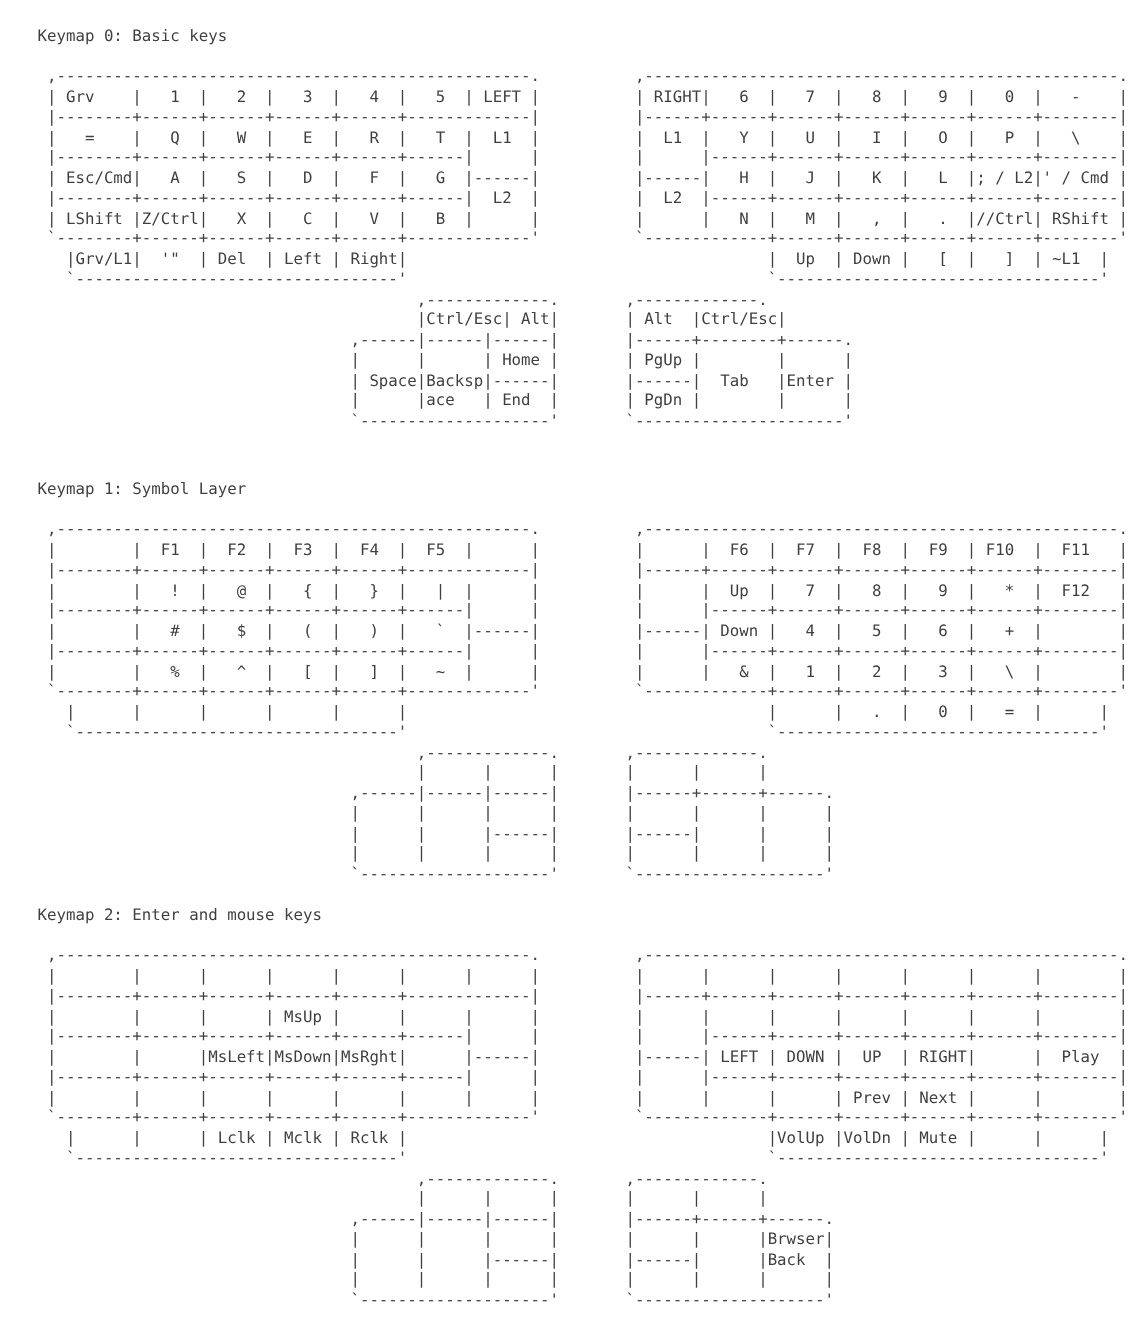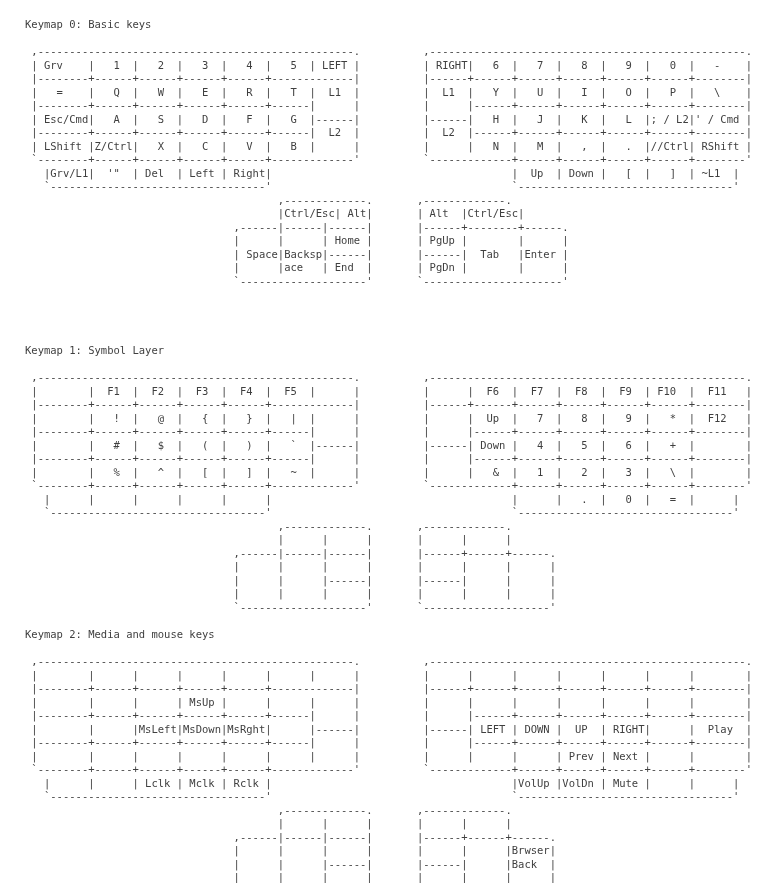--- a/index.html
+++ b/index.html
@@ -23,21 +23,21 @@
     margin: 0 0 13.5px 0;
     white-space: pre;
   }
   .keymap-section pre.art {
     margin: 0;
     padding: 0;
     white-space: pre;
     font: inherit;
     color: inherit;
   }
-  .keymap-section.gap-large { margin-top: 56px; }
+  .keymap-section.gap-large { margin-top: 32px; }
   .keymap-section.gap-small { margin-top: 14px; }
 </style>
 </head>
 <body style="background: rgb(255, 255, 255);">
 
 <div class="doc" style="color: rgb(63, 63, 63);">
 
   <section class="keymap-section">
     <div class="title">Keymap 0: Basic keys</div>
     <pre class="art"> ,--------------------------------------------------.          ,--------------------------------------------------.
@@ -76,21 +76,21 @@
                                         ,-------------.       ,-------------.
                                         |      |      |       |      |      |
                                  ,------|------|------|       |------+------+------.
                                  |      |      |      |       |      |      |      |
                                  |      |      |------|       |------|      |      |
                                  |      |      |      |       |      |      |      |
                                  `--------------------'       `--------------------'</pre>
   </section>
 
   <section class="keymap-section gap-small">
-    <div class="title">Keymap 2: Media and mouse keys</div>
+    <div class="title">Keymap 2: Enter and mouse keys</div>
     <pre class="art"> ,--------------------------------------------------.          ,--------------------------------------------------.
  |        |      |      |      |      |      |      |          |      |      |      |      |      |      |        |
  |--------+------+------+------+------+-------------|          |------+------+------+------+------+------+--------|
  |        |      |      | MsUp |      |      |      |          |      |      |      |      |      |      |        |
  |--------+------+------+------+------+------|      |          |      |------+------+------+------+------+--------|
  |        |      |MsLeft|MsDown|MsRght|      |------|          |------| LEFT | DOWN |  UP  | RIGHT|      |  Play  |
  |--------+------+------+------+------+------|      |          |      |------+------+------+------+------+--------|
  |        |      |      |      |      |      |      |          |      |      |      | Prev | Next |      |        |
  `--------+------+------+------+------+-------------'          `-------------+------+------+------+------+--------'
    |      |      | Lclk | Mclk | Rclk |                                      |VolUp |VolDn | Mute |      |      |

